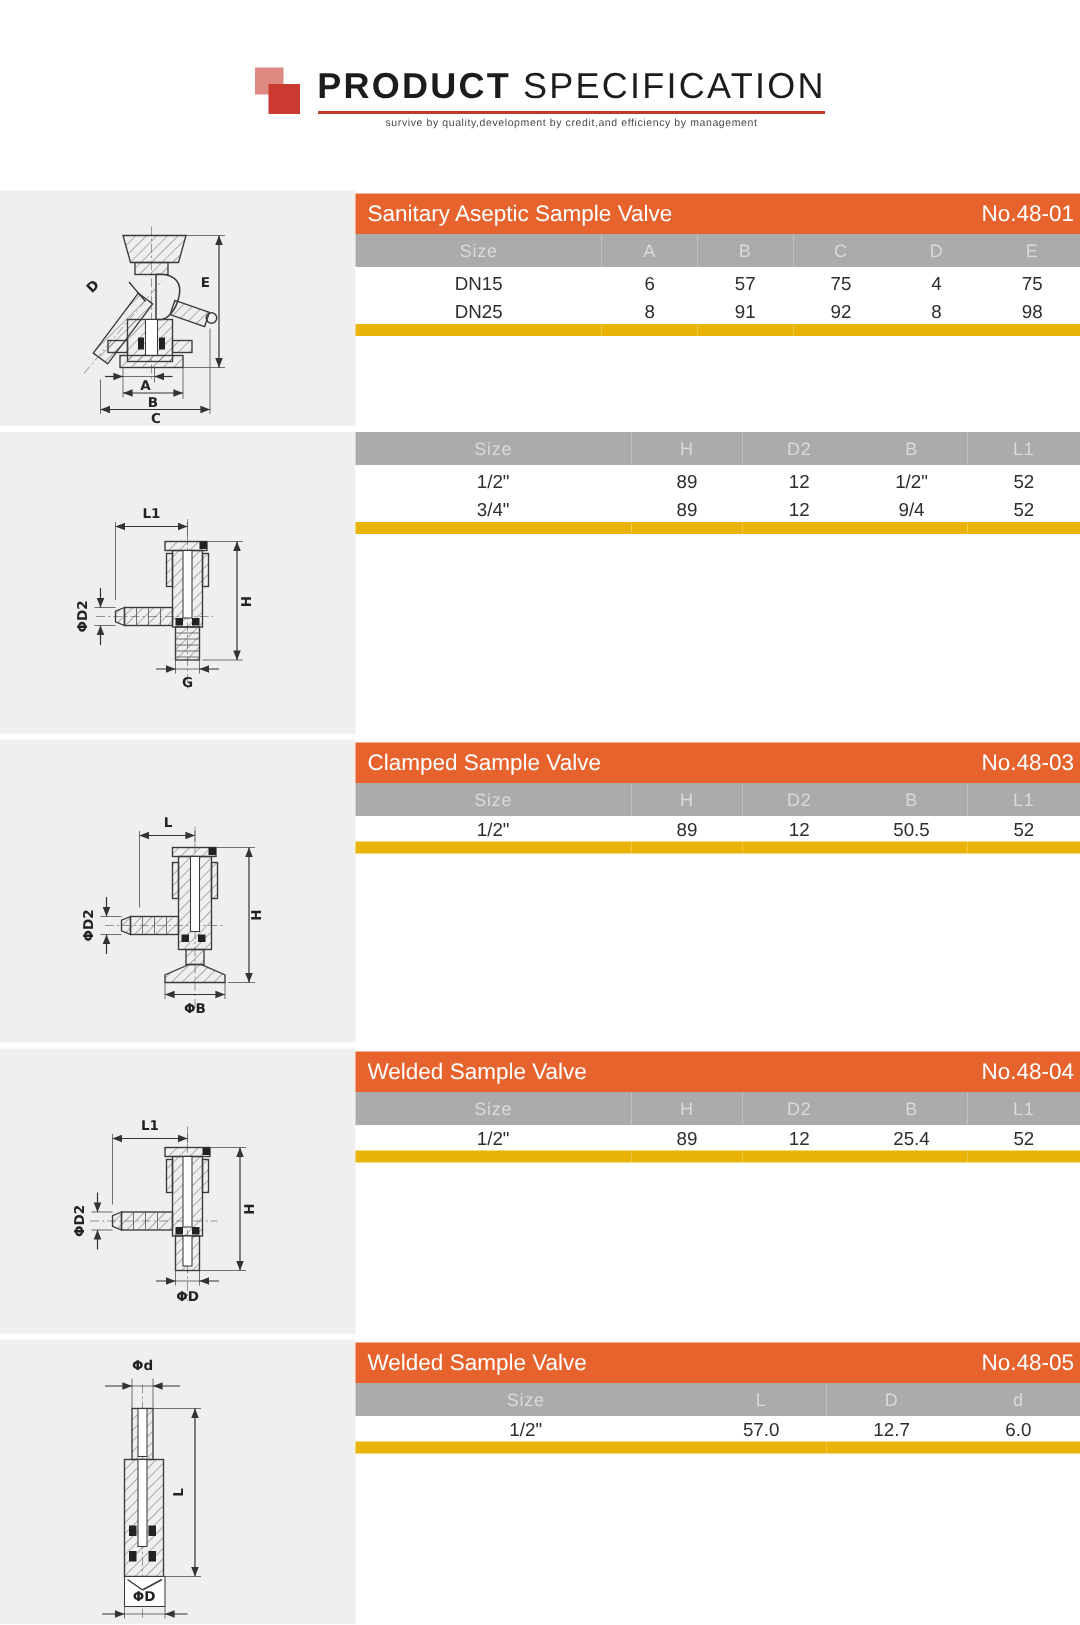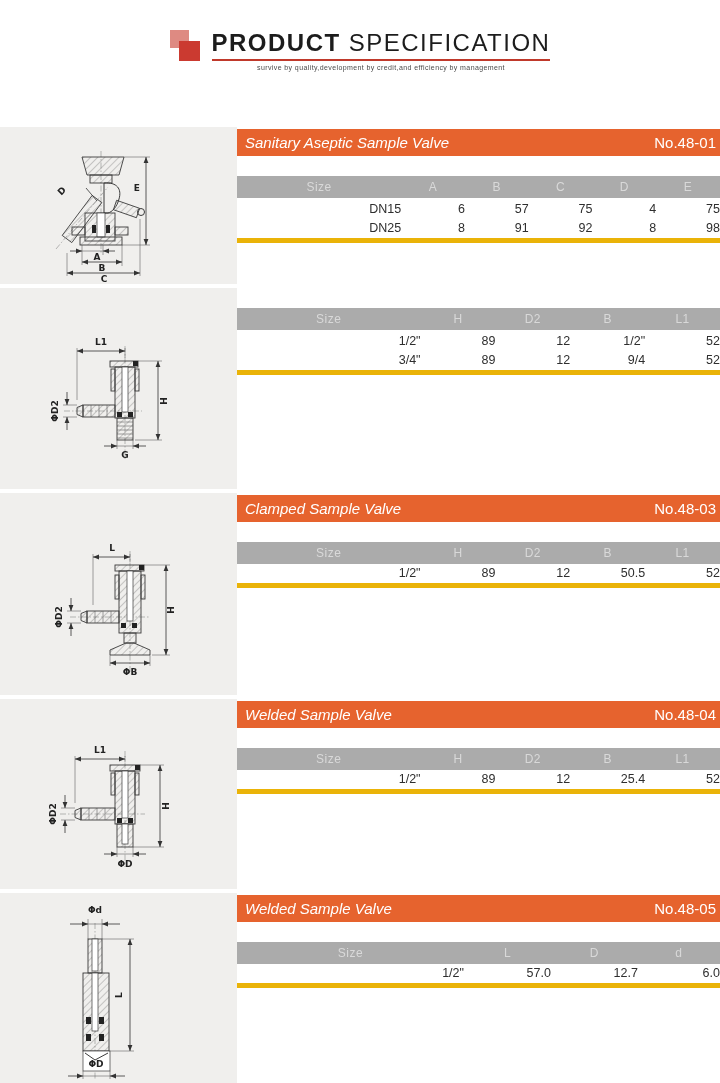--- a/index.html
+++ b/index.html
@@ -1,20 +1,20 @@
 <!DOCTYPE html>
 <html><head>
 <meta charset="utf-8">
 <style>
   * { margin:0; padding:0; box-sizing:border-box; }
   body { width:720px; background:#ffffff; font-family:"Liberation Sans", sans-serif; }
   .page { width:720px; height:1083px; background:#fff; overflow:hidden; }
 
   
-  .hdr { height:127px; display:flex; justify-content:center; align-items:flex-start; padding-top:29px; }
+  .hdr { height:127px; display:flex; justify-content:center; align-items:flex-start; padding-top:44px; }
   .hdr-inner { display:flex; align-items:flex-start; }
   .logo { position:relative; width:34px; height:38px; margin-right:8px; margin-top:1px; }
   .logo .sq { position:absolute; }
   .logo .back  { left:0; top:0; width:19px; height:18px; background:#de8a82; }
   .logo .front { left:9px; top:11px; width:21px; height:20px; background:#cb3a30; }
   .hdr-text { display:flex; flex-direction:column; }
   .hdr-title { font-size:24px; color:#1c1c1c; letter-spacing:1.5px; line-height:28px; white-space:nowrap; }
   .t-bold { font-weight:bold; }
   .t-reg  { font-weight:normal; margin-left:8px; }
   .hdr-rule { height:2px; background:#c0392b; margin-top:2px; }
@@ -25,29 +25,29 @@
   .sec:last-child { margin-bottom:0; }
   .sec1 { height:157px; } .sec2 { height:201px; } .sec3 { height:202px; }
   .sec4 { height:190px; } .sec5 { height:190px; }
   .panel { width:237px; flex:0 0 237px; background:#f0efed; }
   .panel svg { display:block; }
   .content { width:483px; flex:1; }
 
   .bar { margin-top:2px; height:27px; background:#e6632e; color:#fff;
          display:flex; align-items:center; justify-content:space-between;
          padding:0 4px 0 8px; font-size:15px; }
-  .bar-title { white-space:nowrap;font-style:italic; }
+  .bar-title { white-space:nowrap; }
   .bar-no { white-space:nowrap; }
 
-  table.spec { width:100%; margin-top:20px; border-collapse:collapse; table-layout:fixed;
-               border-bottom:5px solid #eab308; }
+  table.spec { width:100%; margin-top:0; border-collapse:collapse; table-layout:fixed;
+               border-bottom:8px solid #eab308; }
   table.spec thead th { background:#ababab; color:#d9d9d9; font-weight:normal;
                         font-size:12px; height:22px; letter-spacing:0.5px; }
   table.spec tbody td { background:#fff; color:#2e2e2e; font-size:12.5px;
-                        text-align:right; height:21px; }
+                        text-align:center; height:21px; }
 
   
   svg .ln  { stroke:#3a3a3a; stroke-width:1; fill:none; }
   svg .hat { fill:url(#hatch); stroke:#3a3a3a; stroke-width:0.9; }
   svg .wh  { fill:#ffffff; stroke:#3a3a3a; stroke-width:0.7; }
   svg .cl  { stroke:#8a8a8a; stroke-width:0.6; stroke-dasharray:6 2 1.5 2; fill:none; }
   svg .dim { stroke:#333; stroke-width:0.8; fill:none; }
   svg .ext { stroke:#555; stroke-width:0.55; fill:none; }
   svg .lbl { font-family:"DejaVu Sans", sans-serif; font-size:9px; font-weight:600; fill:#222; }
   svg .blk { fill:#222; stroke:none; }

